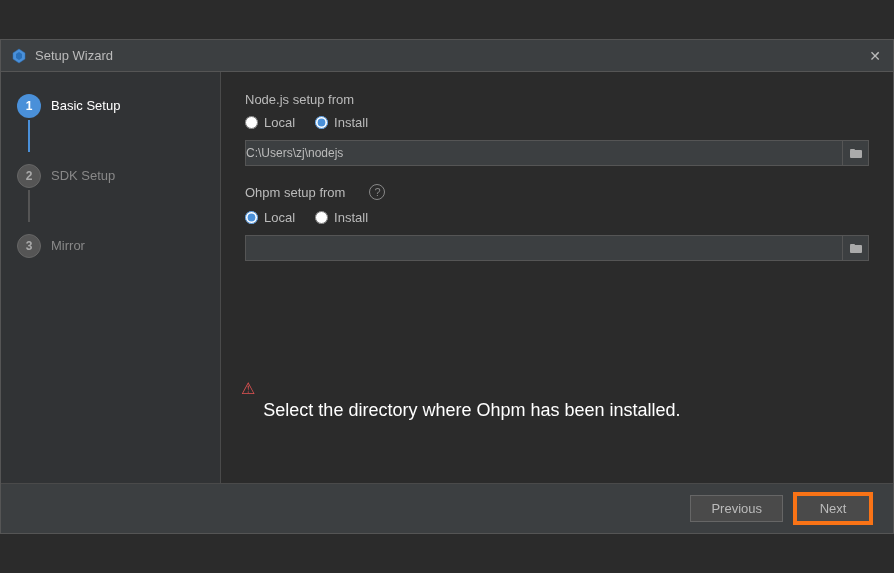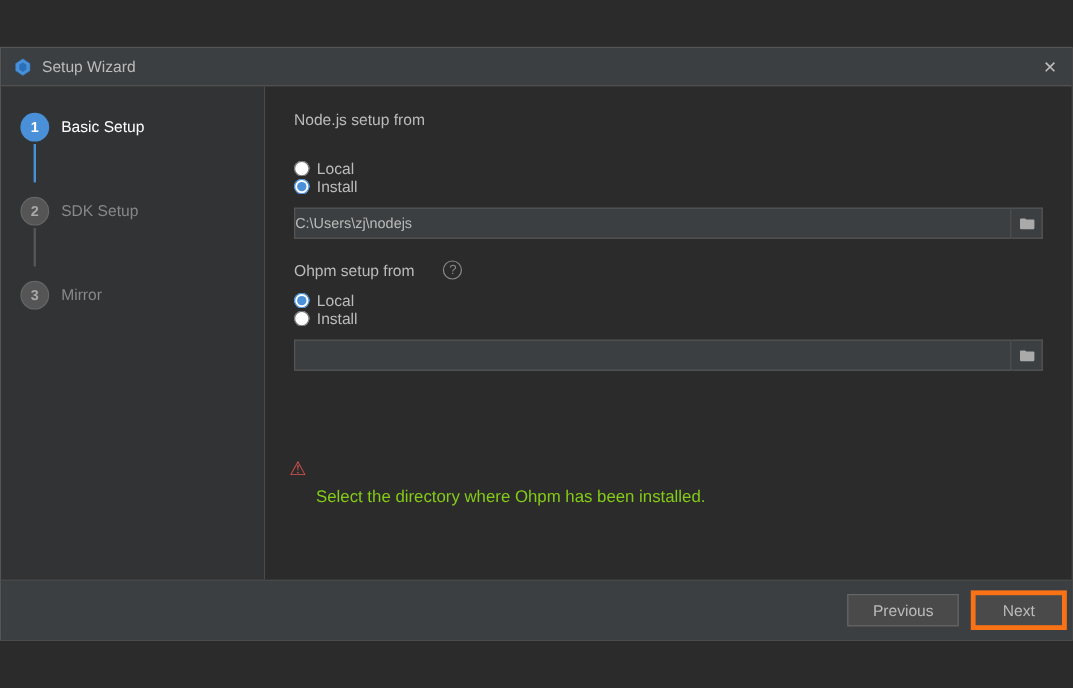--- a/index.html
+++ b/index.html
@@ -139,27 +139,28 @@
       background: #2b2b2b;
       display: flex;
       flex-direction: column;
       padding: 20px 24px;
       position: relative;
     }
 
     .section-title {
       color: #bbbbbb;
       font-size: 13px;
-      margin-bottom: 26px;
+      margin-bottom: 8px;
     }
 
     .radio-row {
       display: flex;
+      align-items: center;
+      gap: 20px;
       margin-bottom: 10px;
-      flex-direction: column;
     }
 
     .radio-option {
       display: flex;
       align-items: center;
       gap: 6px;
       cursor: pointer;
     }
 
     .radio-option input[type="radio"] {
@@ -253,34 +254,34 @@
       background: transparent;
     }
 
     .error-icon {
       color: #e05252;
       font-size: 16px;
       flex-shrink: 0;
     }
 
     .error-text {
-      color: #84cc16;
-      font-size: 14px;
+      color: #ffffff;
+      font-size: 18px;
       margin-top: 44px;
     }
 
     
     .footer {
       height: 50px;
       background: #3c3f41;
       border-top: 1px solid #4a4a4a;
       display: flex;
       align-items: center;
       justify-content: flex-end;
-      padding: 0 4px;
+      padding: 0 20px;
       gap: 10px;
       flex-shrink: 0;
     }
 
     .footer-btn {
       padding: 5px 20px;
       font-size: 13px;
       background: #4a4a4a;
       border: 1px solid #666;
       color: #bbbbbb;

